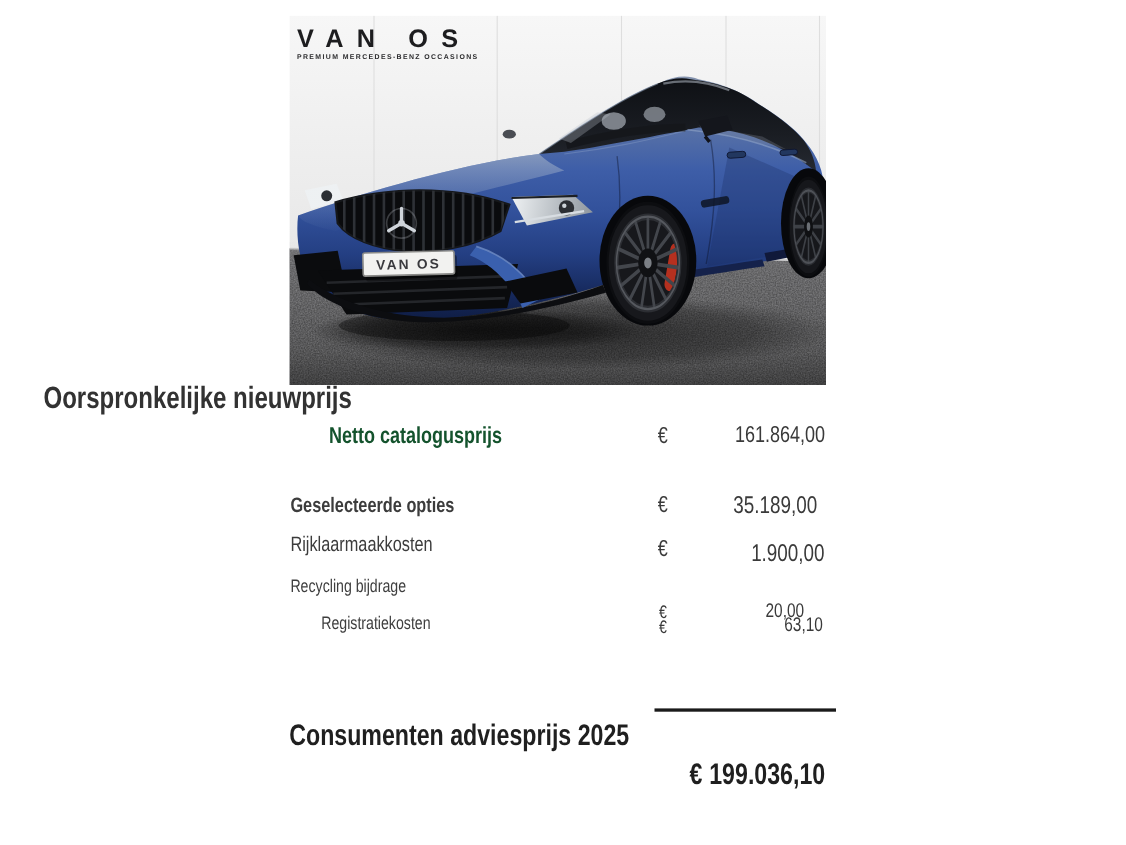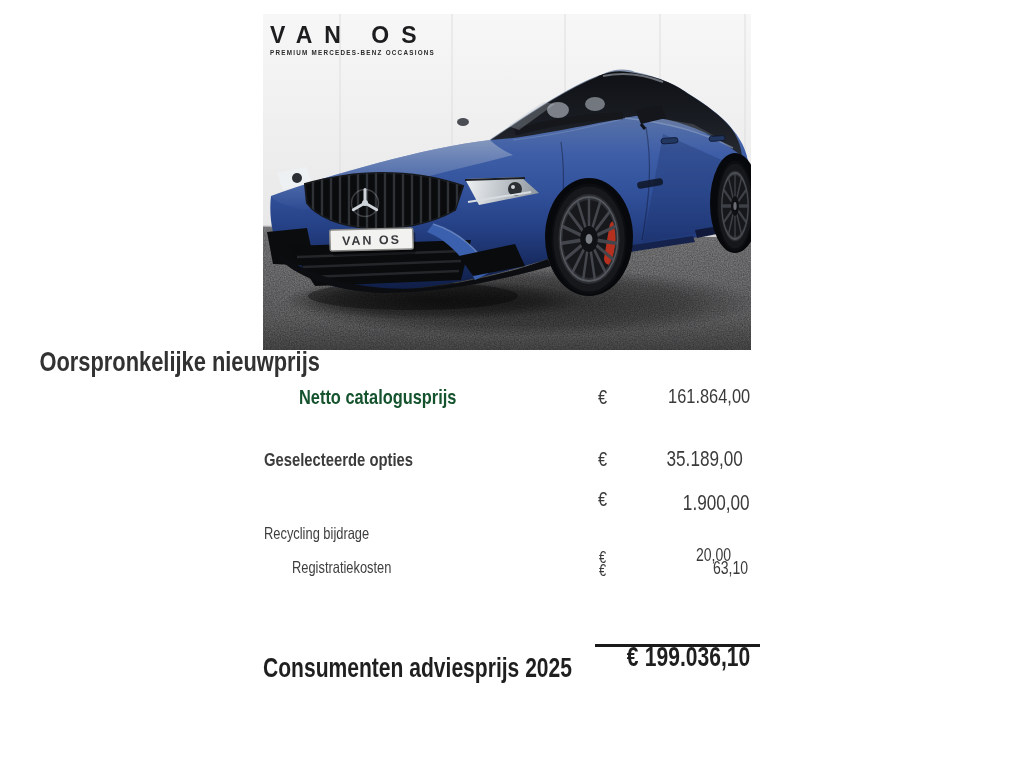--- a/index.html
+++ b/index.html
@@ -31,21 +31,21 @@
   #r3-euro{left:598px;top:487px;font-size:21px;}
   #r3-amt{right:274px;top:490px;font-size:22px;text-align:right;}
   #r4-label{left:264px;top:524px;font-size:16.5px;color:#3e3e3e;}
   #r4-euro{left:599px;top:548px;font-size:16.5px;}
   #r4-amt{right:293px;top:545px;font-size:18px;text-align:right;}
   #r5-label{left:264px;top:558px;font-size:16.5px;color:#3e3e3e;margin-left:28px;}
   #r5-euro{left:599px;top:561px;font-size:16.5px;}
   #r5-amt{right:276px;top:558px;font-size:18px;text-align:right;}
   #divider{position:absolute;left:595px;top:644px;width:165px;height:3px;background:#1a1a1a;}
   #total-label{left:263px;top:653px;font-size:27px;font-weight:bold;color:#1f1f1f;}
-  #total-value{right:274px;top:642px;font-size:27px;font-weight:bold;color:#1f1f1f;text-align:right;}
+  #total-value{right:274px;top:689px;font-size:27px;font-weight:bold;color:#1f1f1f;text-align:right;}
   #total-value .cur{margin-right:8px;}
 </style>
 </head>
 <body>
 
 <div id="stage">
 
   <div id="photo">
     <svg width="488" height="336" viewBox="0 0 488 336">
       <defs>
@@ -326,20 +326,22 @@
   <div id="r1-amt" class="t r1 oR">
     <span>161.864,00</span></div>
 
   <div id="r2-label" class="t oL">
     <span>Geselecteerde opties</span></div>
   <div id="r2-euro" class="t oL">
     <span>€</span></div>
   <div id="r2-amt" class="t oR">
     <span>35.189,00</span></div>
 
+  <div id="r3-label" class="t oL">
+    <span>Rijklaarmaakkosten</span></div>
   <div id="r3-euro" class="t oL">
     <span>€</span></div>
   <div id="r3-amt" class="t oR">
     <span>1.900,00</span></div>
 
   <div id="r4-label" class="t oL">
     <span>Recycling bijdrage</span></div>
   <div id="r4-euro" class="t oL">
     <span>€</span></div>
   <div id="r4-amt" class="t oR">

